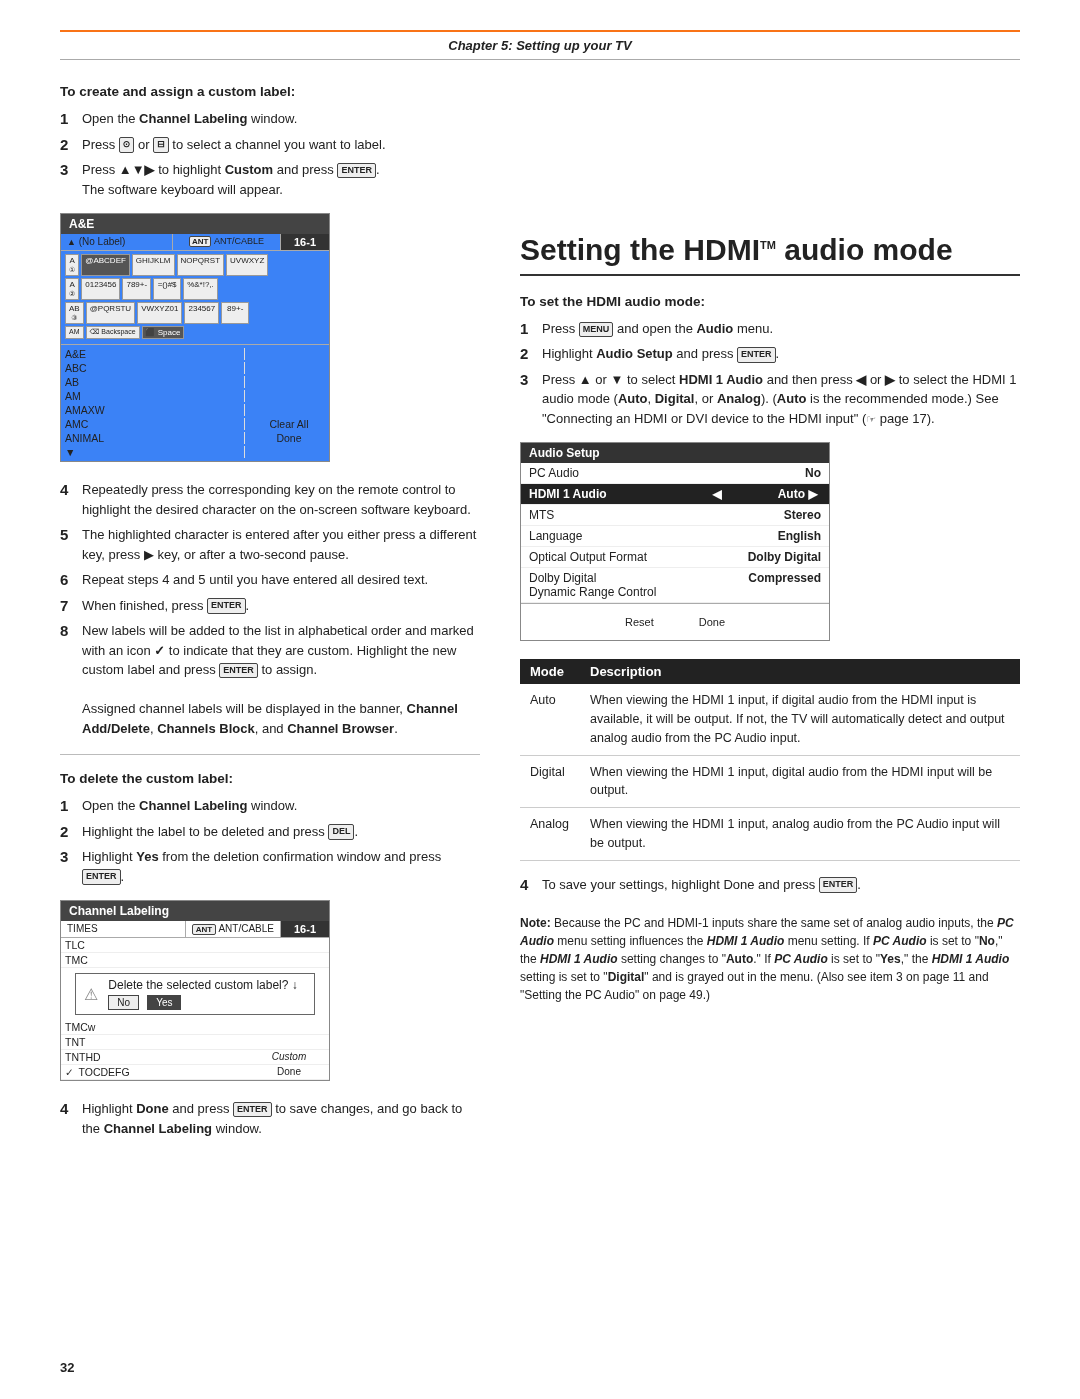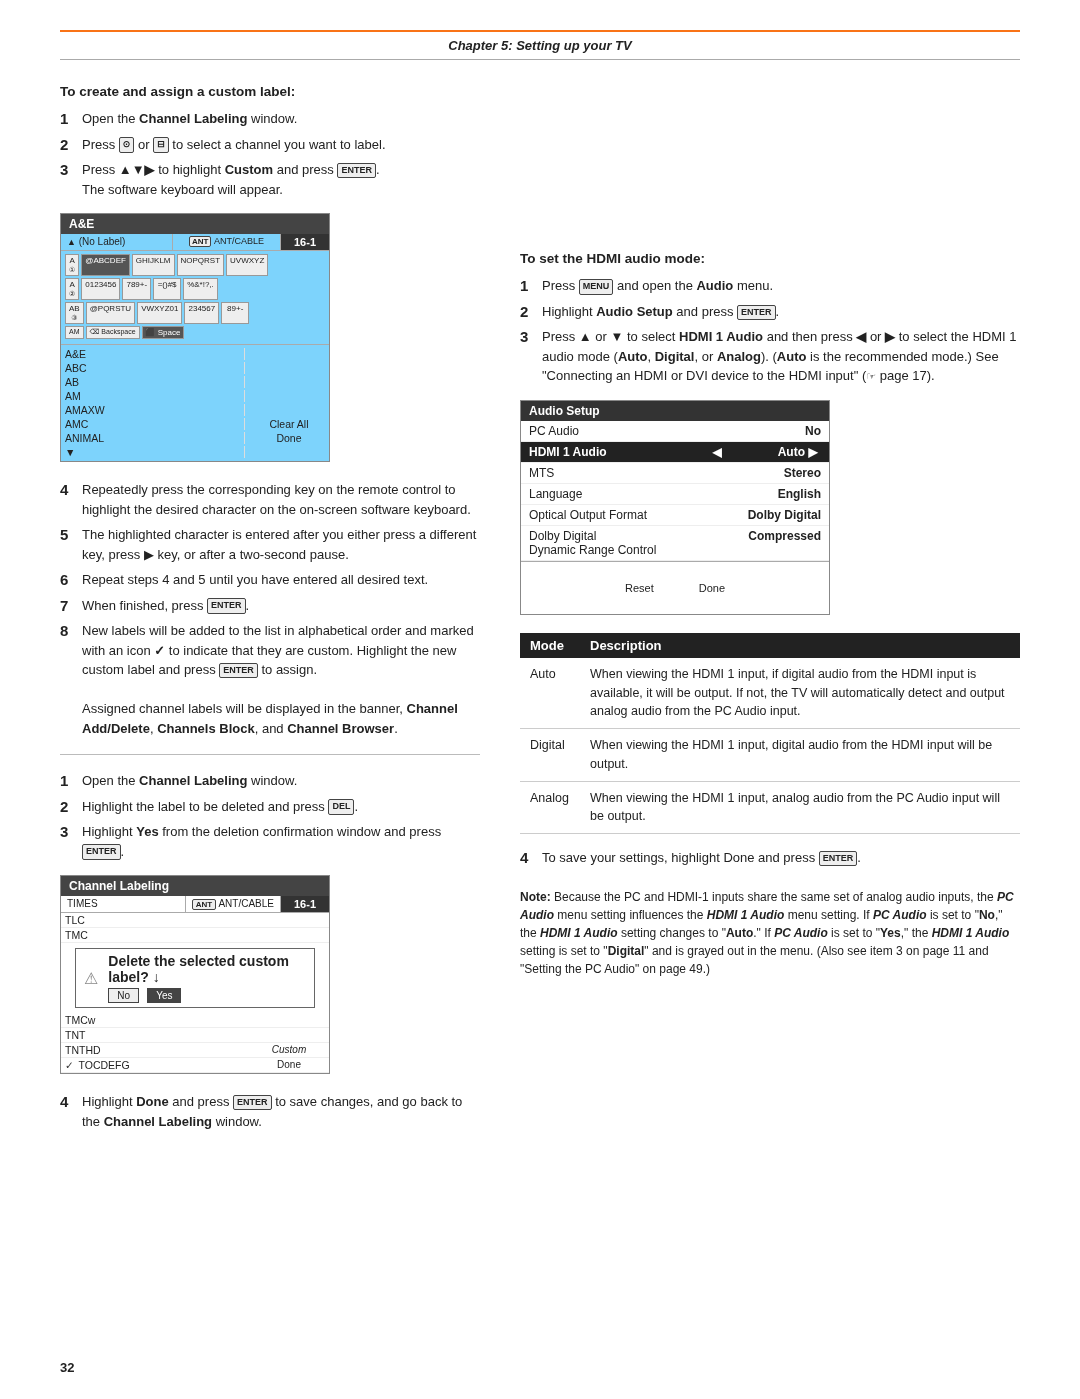--- a/index.html
+++ b/index.html
@@ -68,21 +68,21 @@
     }
     .num-list li .content {
       flex: 1;
     }
     
     .channel-box {
       border: 1.5px solid #888;
       margin: 10px 0 18px 0;
       font-size: 11px;
       width: 270px;
-      background: #7dd3fc;
+      background: #3b82f6;
     }
     .channel-box-title {
       background: #444;
       color: #fff;
       font-weight: bold;
       font-size: 12px;
       padding: 3px 8px;
     }
     .channel-box-header {
       display: flex;
@@ -151,21 +151,21 @@
       font-weight: bold;
     }
     .audio-row .ar-left { flex: 1; }
     .audio-row .ar-arrow { min-width: 16px; text-align: center; }
     .audio-row .ar-val { min-width: 80px; text-align: right; font-weight: bold; }
     .audio-row.highlighted .ar-val { color: #fff; }
     .audio-setup-bottom {
       display: flex;
       justify-content: center;
       gap: 45px;
-      padding: 20px 8px;
+      padding: 12px 8px;
       border-top: 1px solid #aaa;
       font-size: 11px;
     }
     
     .page-title {
       font-size: 30px;
       font-weight: bold;
       border-bottom: 2px solid #333;
       padding-bottom: 6px;
       margin-bottom: 18px;
@@ -467,20 +467,21 @@
         </li>
         <li>
           <span class="num">8</span>
           <span class="content">New labels will be added to the list in alphabetical order and marked with an icon <b>✓</b> to indicate that they are custom. Highlight the new custom label and press <span class="icon-enter">ENTER</span> to assign.<br><br>
           Assigned channel labels will be displayed in the banner, <b>Channel Add/Delete</b>, <b>Channels Block</b>, and <b>Channel Browser</b>.</span>
         </li>
       </ol>
 
       <hr class="section-divider">
 
+      <div class="section-heading">To delete the custom label:</div>
 
       <ol class="num-list">
         <li>
           <span class="num">1</span>
           <span class="content">Open the <b>Channel Labeling</b> window.</span>
         </li>
         <li>
           <span class="num">2</span>
           <span class="content">Highlight the label to be deleted and press <span class="icon-del">DEL</span>.</span>
         </li>
@@ -502,21 +503,21 @@
               <span class="cr-left">TLC</span>
             </div>
           <div class="cb2-row">
               <span class="cr-left">TMC</span>
             </div>
 
           <div style="padding: 2px 4px;">
             <div class="confirm-dialog">
               <span class="warn-icon">⚠</span>
               <div>
-                <div style="font-size:14px;font-weight:bold;">Delete the selected custom label? ↓</div>
+                <div style="font-size:12px;">Delete the selected custom label? ↓</div>
                 <div class="confirm-btns">
                   <span class="confirm-btn">No</span>
                   <span class="confirm-btn selected">Yes</span>
                 </div>
               </div>
             </div>
           </div>
           <div class="cb2-row">
               <span class="cr-left">TMCw</span>
             </div>
@@ -538,20 +539,23 @@
         <li>
           <span class="num">4</span>
           <span class="content">Highlight <b>Done</b> and press <span class="icon-enter">ENTER</span> to save changes, and go back to the <b>Channel Labeling</b> window.</span>
         </li>
       </ol>
 
     </div>
 
     <div class="right-col">
 
+      <div class="page-title">
+        <span>Setting the HDMI</span><span class="tm">TM</span><span> audio mode</span>
+      </div>
 
       <div class="section-heading">To set the HDMI audio mode:</div>
 
       <ol class="num-list">
         <li>
           <span class="num">1</span>
           <span class="content">Press <span class="icon-menu">MENU</span> and open the <b>Audio</b> menu.</span>
         </li>
         <li>
           <span class="num">2</span>

